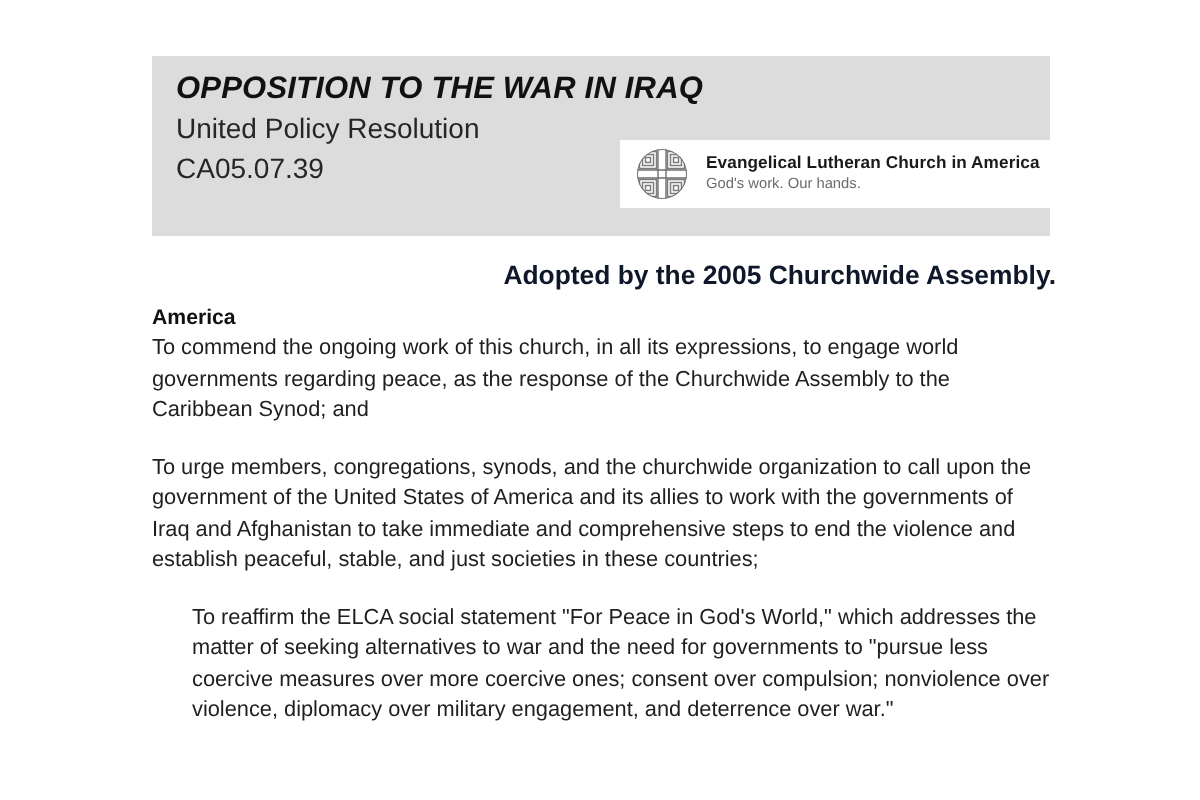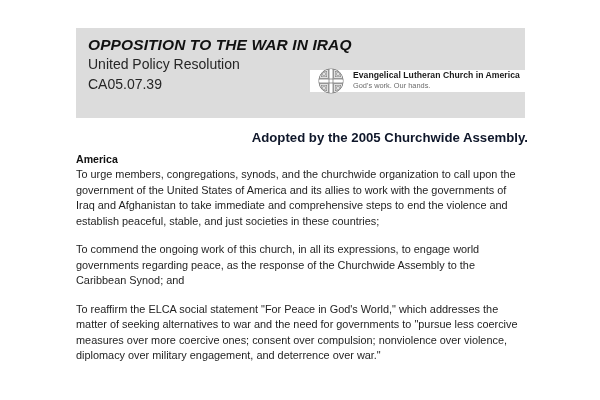--- a/index.html
+++ b/index.html
@@ -56,21 +56,21 @@
     margin: 0;
     white-space: nowrap;
   }
 
   
   .logo-box {
     position: absolute;
     left: 234px;
     top: 42px;
     width: 215px;
-    height: 22px;
+    height: 34px;
     background: #ffffff;
     display: flex;
     align-items: center;
     padding-left: 8px;
     box-sizing: border-box;
   }
   .logo-mark {
     width: 26px;
     height: 26px;
     flex: 0 0 26px;
@@ -116,21 +116,21 @@
     line-height: 1.3;
   }
   .para {
     font-size: 10.9px;
     font-weight: normal;
     color: #1f1f1f;
     line-height: 1.42;
     margin: 0 0 13px 0;
     text-align: left;
   }
-  .para:last-child { margin-bottom: 0; }
+  .para:last-child { margin-bottom: 0; margin-left: 20px; }
 </style>
 </head>
 <body>
 
 <div class="header-band">
 
   <div class="header-text">
     <div class="doc-title">OPPOSITION TO THE WAR IN IRAQ</div>
     <div class="doc-subtitle">United Policy Resolution</div>
     <div class="doc-code">CA05.07.39</div>
@@ -181,19 +181,19 @@
   </div>
 
 </div>
 
 <div class="body-wrap">
 
   <div class="adopted-heading">Adopted by the 2005 Churchwide Assembly.</div>
 
   <div class="resolved-label">America</div>
 
+  <p class="para">To commend the ongoing work of this church, in all its expressions, to engage world governments regarding peace, as the response of the Churchwide Assembly to the Caribbean Synod; and</p>
+
   <p class="para">To urge members, congregations, synods, and the churchwide organization to call upon the government of the United States of America and its allies to work with the governments of Iraq and Afghanistan to take immediate and comprehensive steps to end the violence and establish peaceful, stable, and just societies in these countries;</p>
-
-  <p class="para">To commend the ongoing work of this church, in all its expressions, to engage world governments regarding peace, as the response of the Churchwide Assembly to the Caribbean Synod; and</p>
 
   <p class="para">To reaffirm the ELCA social statement "For Peace in God's World," which addresses the matter of seeking alternatives to war and the need for governments to "pursue less coercive measures over more coercive ones; consent over compulsion; nonviolence over violence, diplomacy over military engagement, and deterrence over war."</p>
 
 </div>
 
 </body></html>

